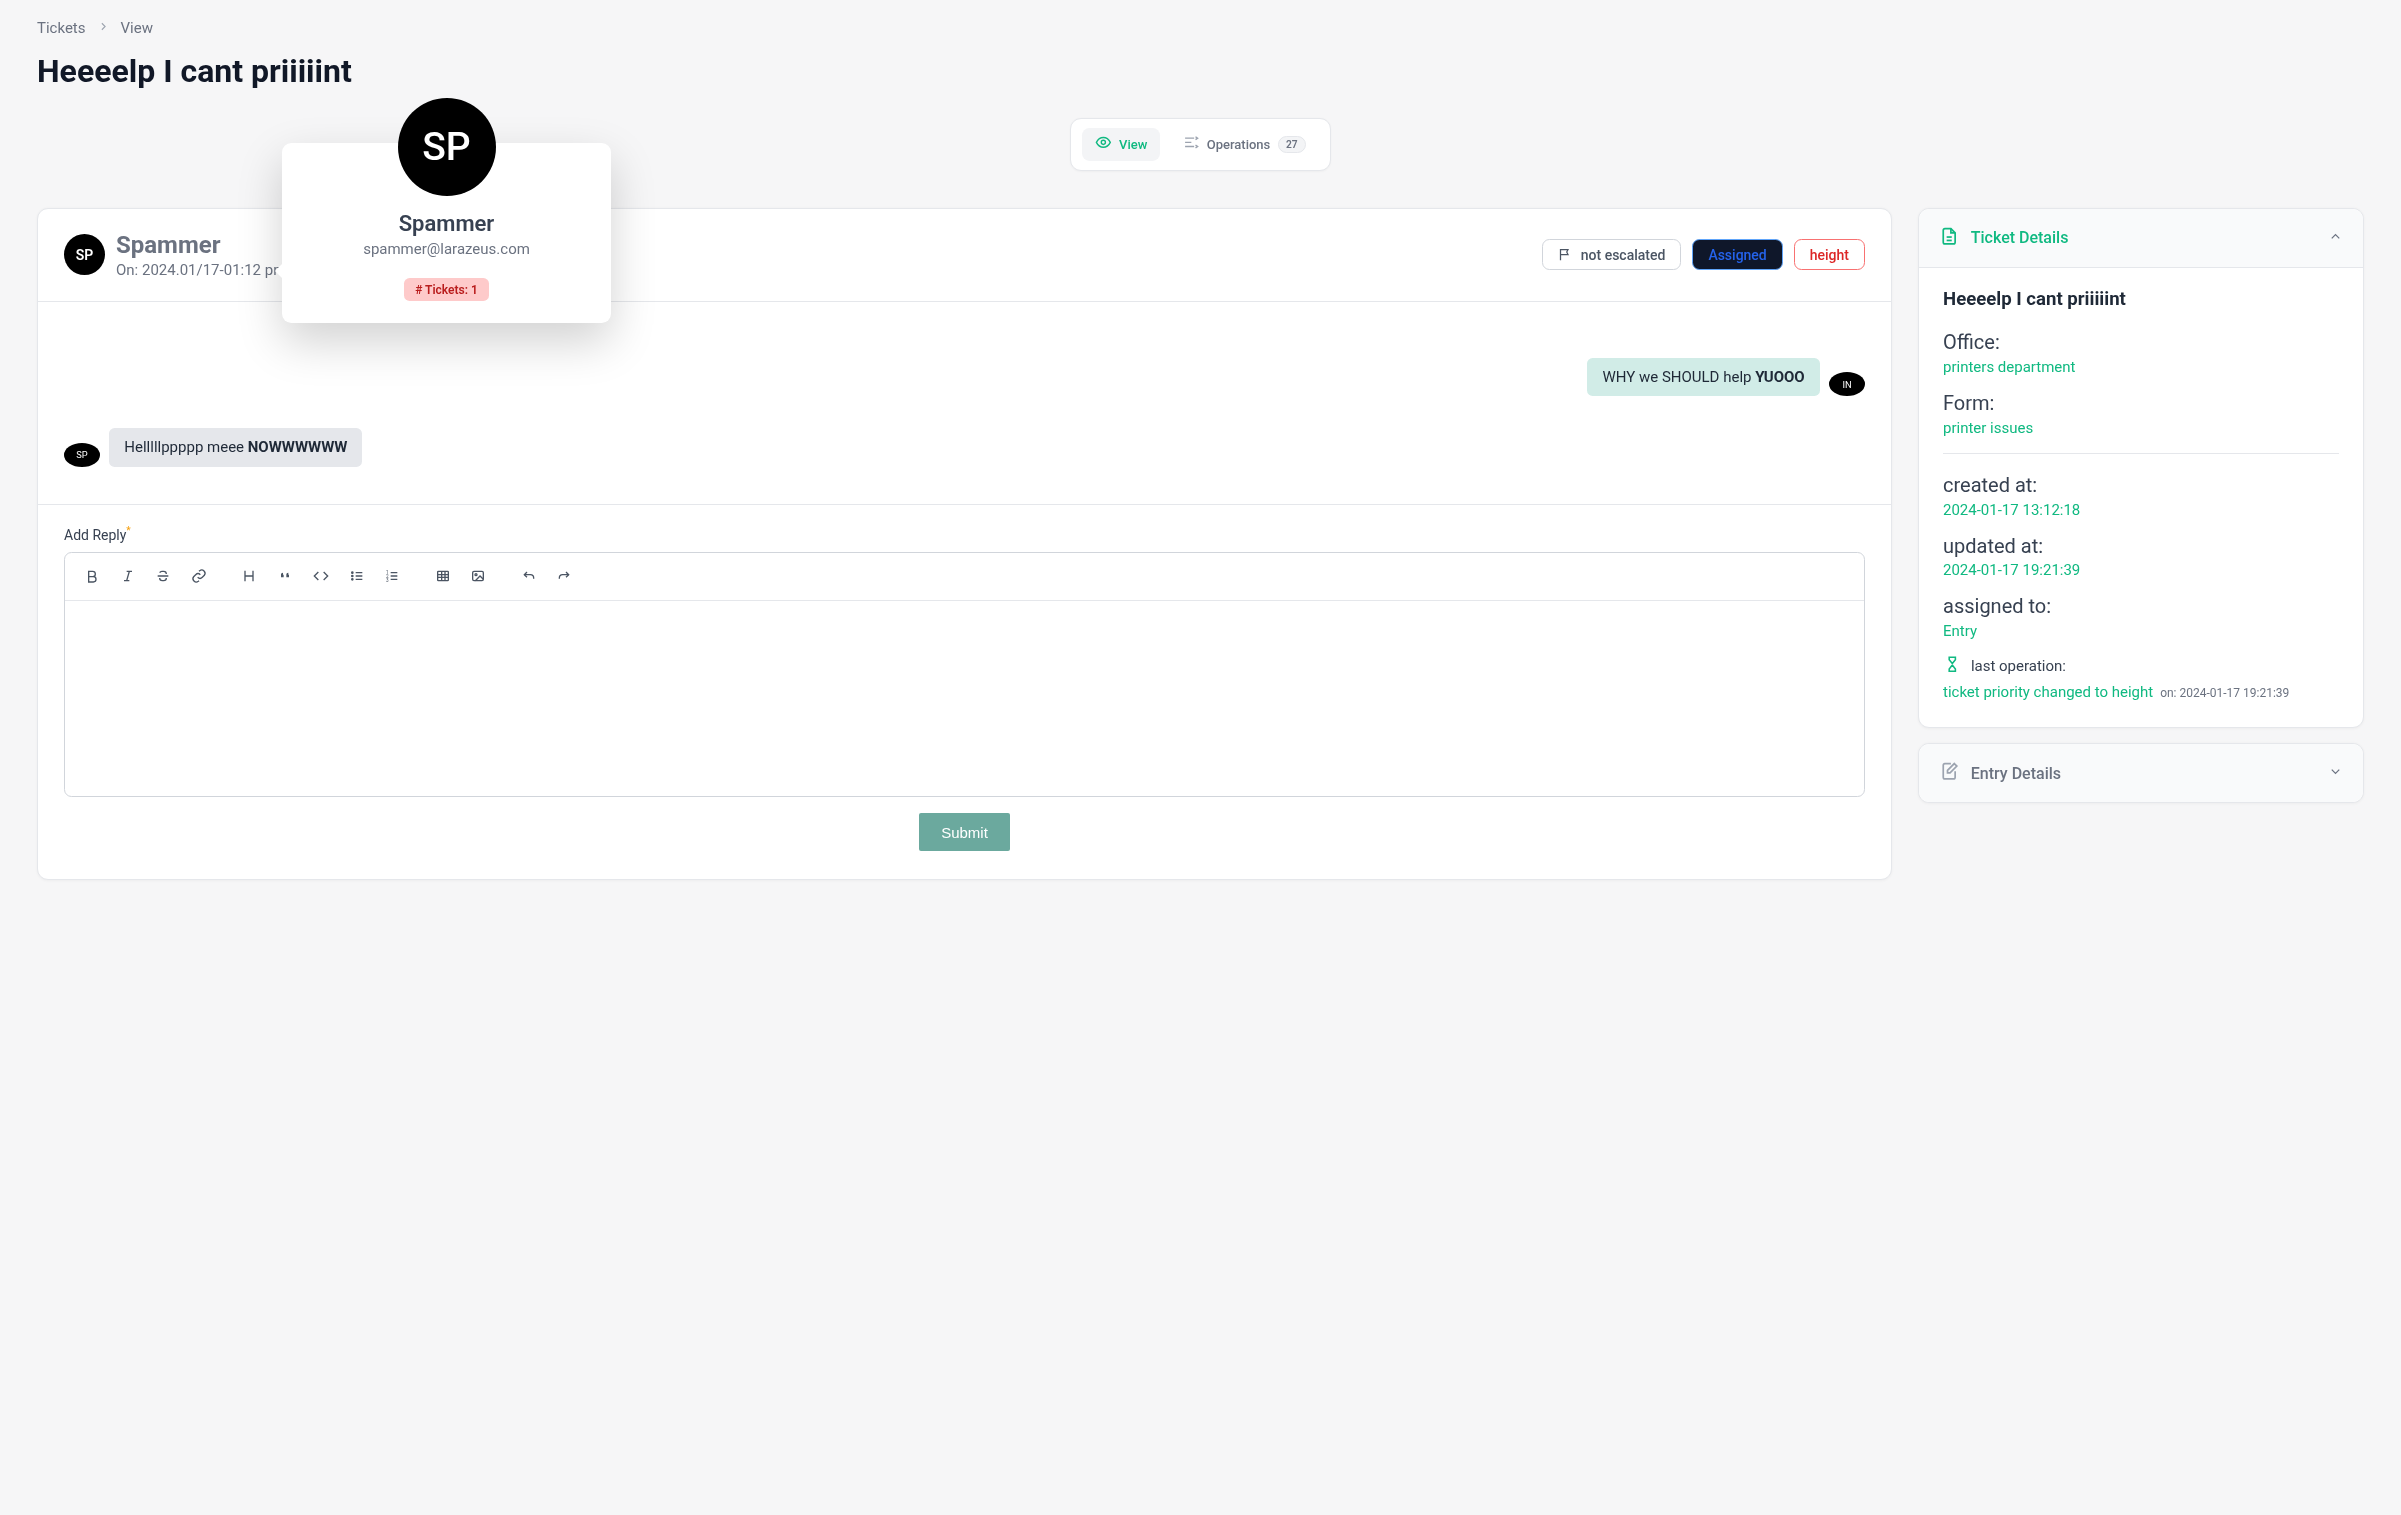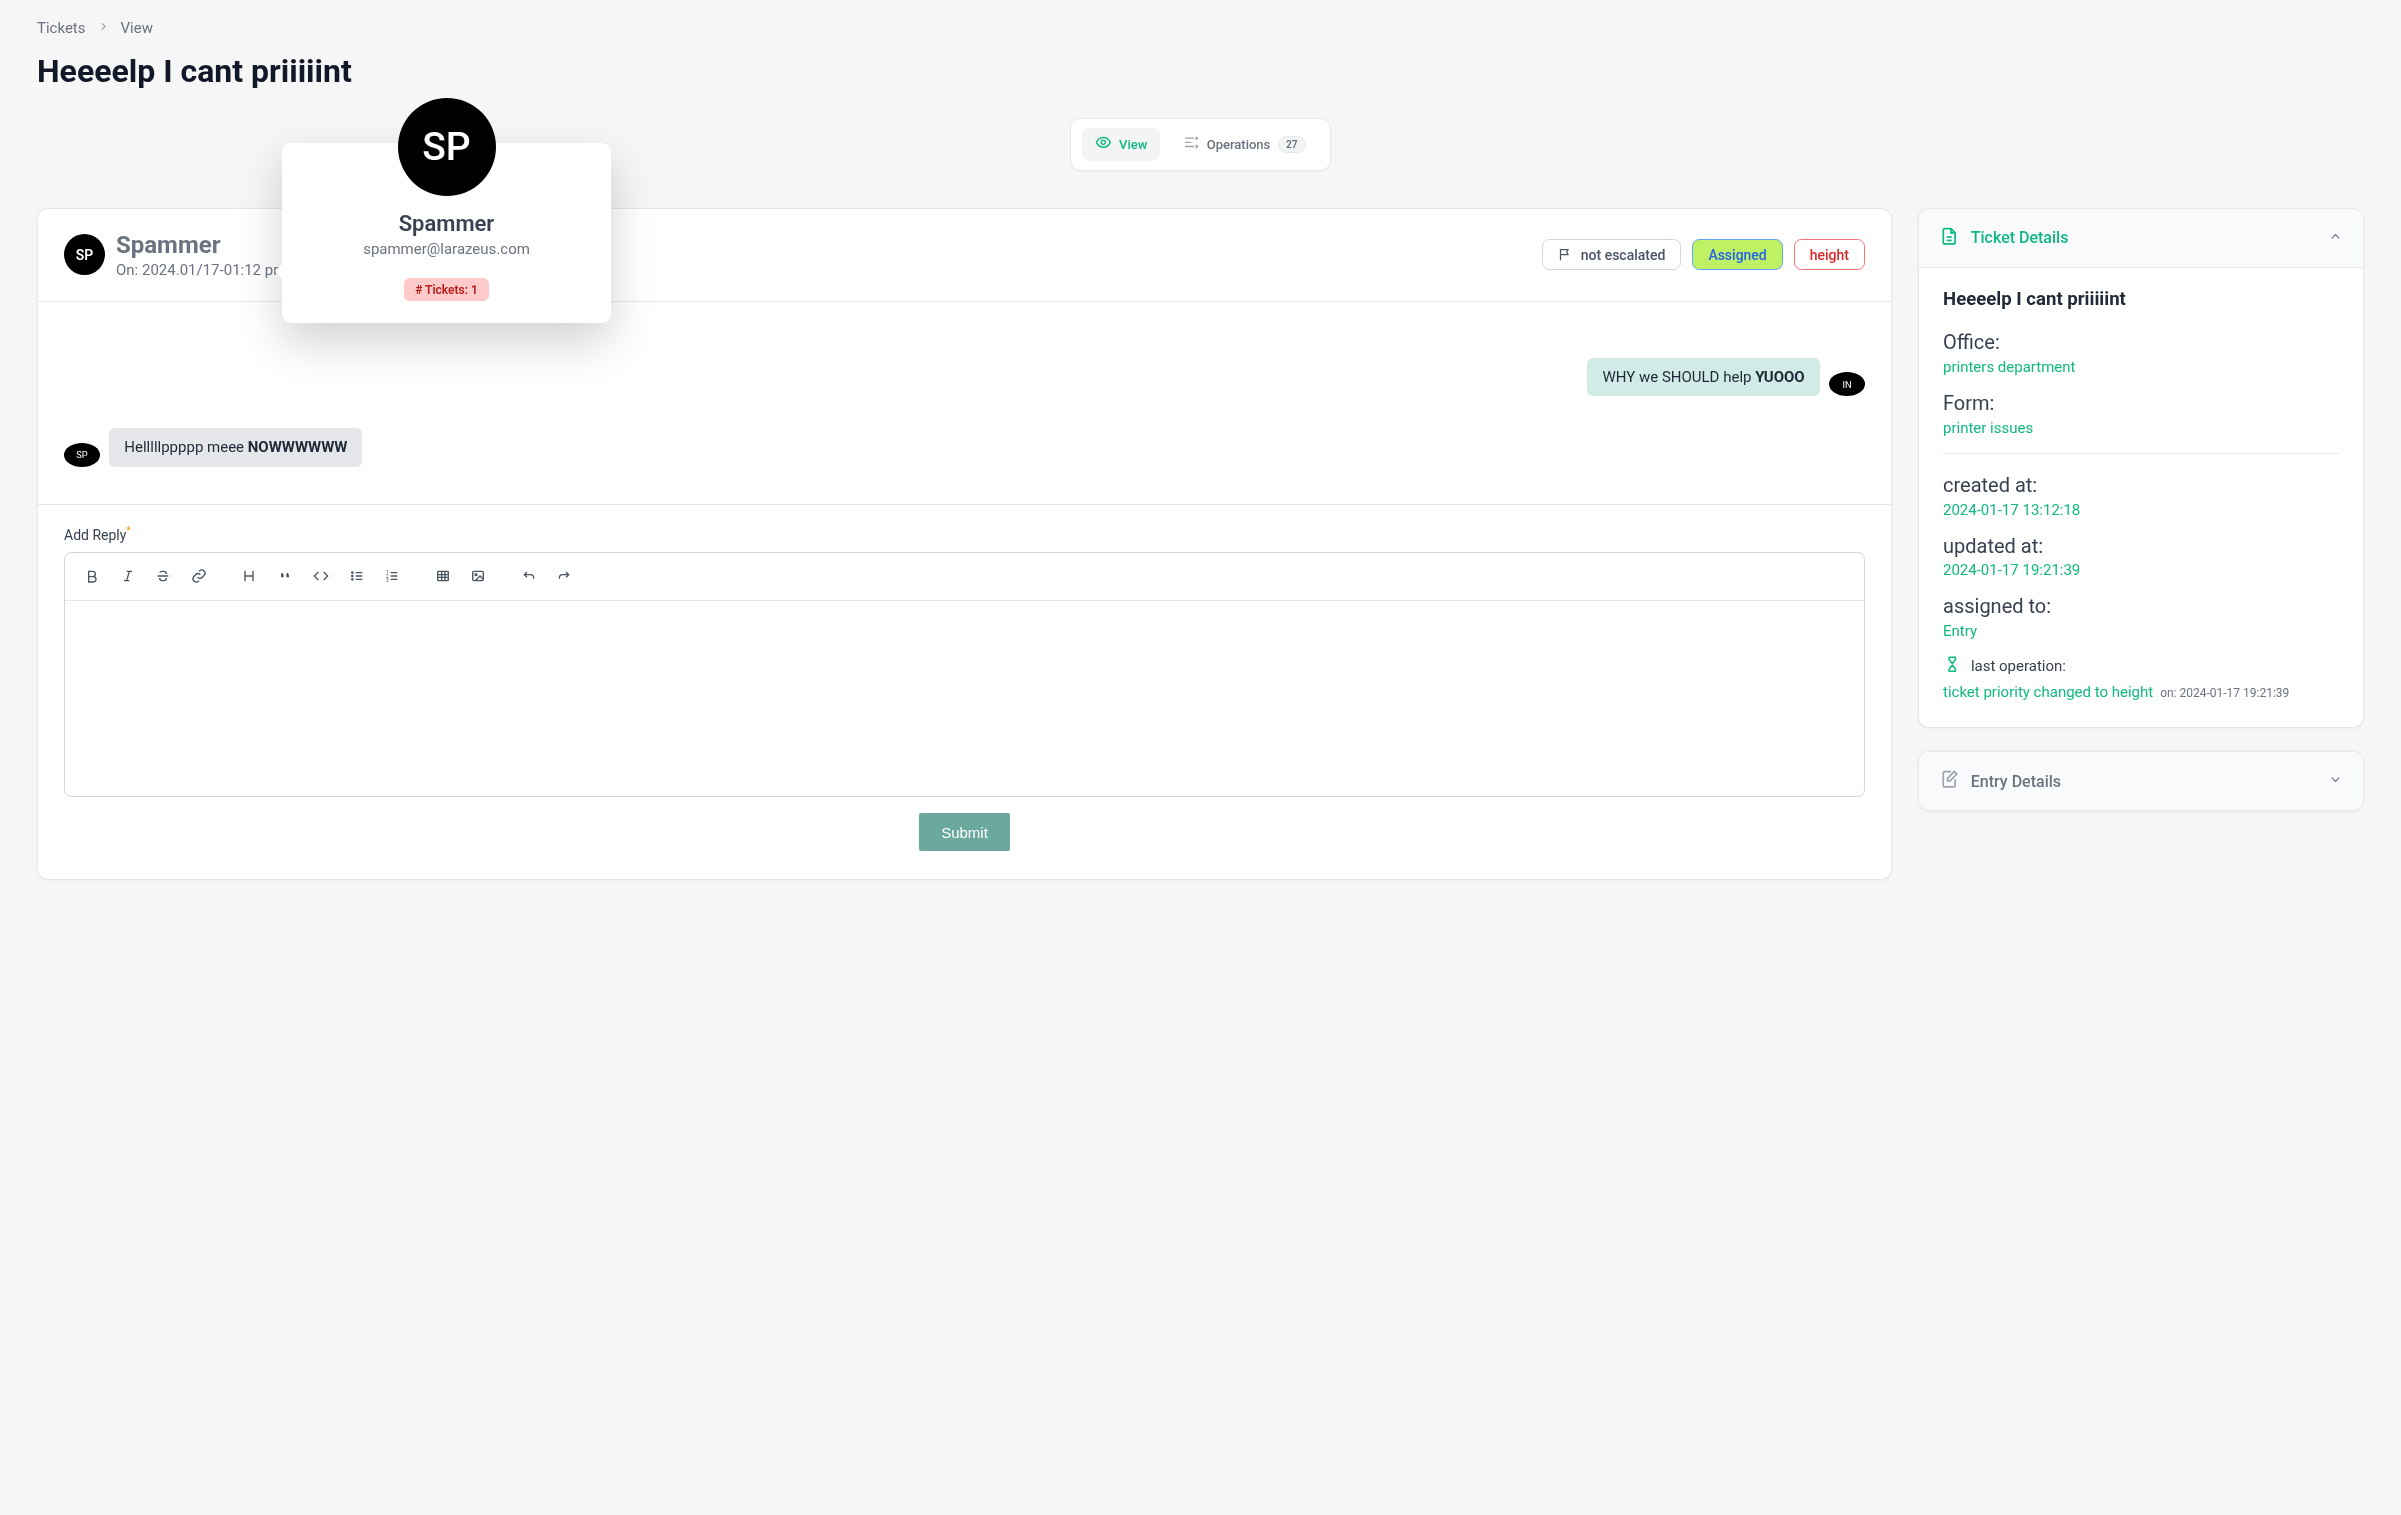--- a/index.html
+++ b/index.html
@@ -64,21 +64,21 @@
   }
   .ticket-author { font-size: 24px; font-weight: 700; color: #6b7280; }
   .ticket-date { font-size: 15px; color: #6b7280; margin-top: 1.9px; }
   .ticket-badges { display: flex; gap: 11px; }
   .badge {
     display: inline-flex; align-items: flex-start; gap: 7.4px;
     padding: 6.5px 15px; border-radius: 7.4px; font-size: 14px; font-weight: 500;
     border: 0.9px solid;
   }
   .badge-gray { border-color: #d1d5db; color: #4b5563; background: #fff; }
-  .badge-blue { border-color: #60a5fa; color: #2563eb; background: #bef264; }
+  .badge-blue { border-color: #60a5fa; color: #2563eb; background: #0f172a; }
   .badge-red  { border-color: #f87171; color: #dc2626; background: #fff; }
   .badge svg { width: 15px; height: 15px; stroke: currentColor; }
 
   
   .popover {
     position: absolute; background: #fff; border-radius: 9.3px;
     box-shadow: 0 18.6px 46px rgba(0,0,0,0.18);
     width: 329px; padding: 0 0 22px 0; text-align: center;
     z-index: 50;
   }
@@ -133,21 +133,21 @@
   .tbtn svg { width: 16px; height: 16px; stroke: currentColor; fill: none; stroke-width: 2; }
   .tsep { width: 11px; }
   .editor-body { min-height: 195px; padding: 11px; outline: none; }
   .submit-wrap { text-align: center; margin-top: 16.7px; }
   .submit-btn {
     background: #6ba99e; color: #fff; border: none; border-radius: 2px;
     padding: 10.2px 22px; font-size: 15px; font-weight: 500; cursor: pointer;
   }
 
   
-  .panel { margin-bottom: 23px; }
+  .panel { margin-bottom: 15px; }
   .panel-header {
     display: flex; align-items: center; justify-content: space-between;
     padding: 16.7px 20.4px; cursor: pointer;
     border-bottom: 0.9px solid #e5e7eb;
     background: #f9fafb;
     border-radius: 11px 11px 0 0;
   }
   .panel.collapsed .panel-header { border-bottom: none; border-radius: 11px; }
   .panel-title { display: flex; align-items: center; gap: 11px; color: #10b981; font-size: 16px; font-weight: 500; }
   .panel-title.gray { color: #6b7280; }

